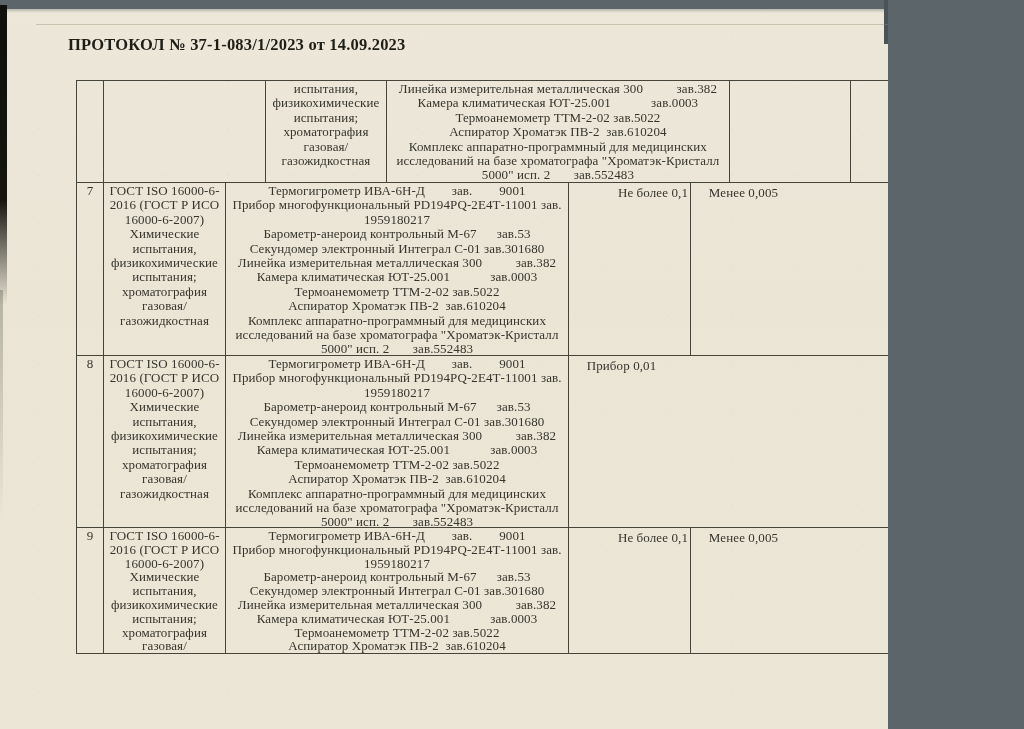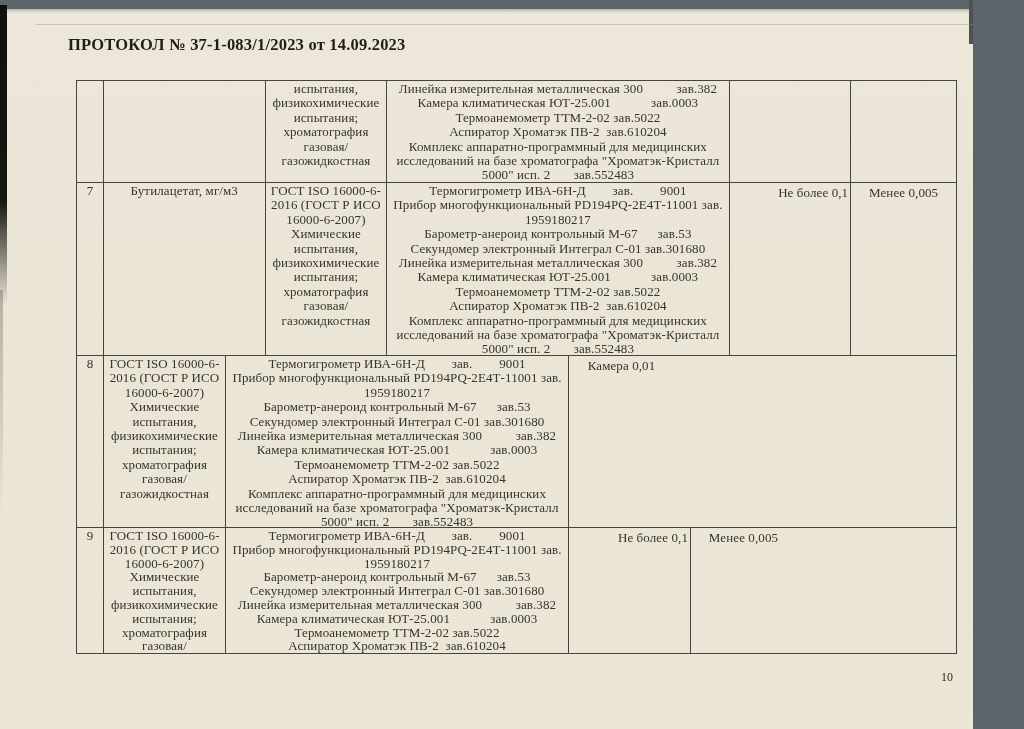--- a/index.html
+++ b/index.html
@@ -1,17 +1,17 @@
 <!DOCTYPE html>
 <html><head>
 <meta charset="utf-8">
 <style>
   html,body{margin:0;padding:0;background:#5c666a;}
   .canvas{
-    position:relative;width:973px;height:729px;overflow:hidden;
+    position:relative;width:888px;height:729px;overflow:hidden;
     background:linear-gradient(180deg,#ece7d9 0%,#ebe5d6 40%,#ece6d6 100%);
     font-family:"Liberation Serif","DejaVu Serif",serif;
     color:#33332c;
   }
   
   .top-strip{position:absolute;top:0;left:0;width:1024px;height:9px;background:#5c666a;}
   .top-strip-shadow{position:absolute;top:9px;left:0;width:1024px;height:4px;
     background:linear-gradient(180deg,rgba(90,95,90,.35),rgba(90,95,90,0));}
   .right-sliver{position:absolute;top:0;right:0;width:4px;height:44px;background:#49535б;background:#4a5457;}
   .left-strip{position:absolute;left:0;top:5px;width:7px;height:300px;
@@ -86,21 +86,20 @@
 Аспиратор Хроматэк ПВ-2  зав.610204
 Комплекс аппаратно-программный для медицинских
 исследований на базе хроматографа "Хроматэк-Кристалл
 5000" исп. 2       зав.552483</div>
       <div class="cell col-norm"></div>
       <div class="cell col-res"></div>
     </div>
 
     <div class="row r1">
       <div class="cell col-num">7</div>
-      <div class="cell col-ind">Бутилацетат, мг/м3</div>
       <div class="cell col-met">ГОСТ ISO 16000-6-
 2016 (ГОСТ Р ИСО
 16000-6-2007)
 Химические
 испытания,
 физикохимические
 испытания;
 хроматография
 газовая/газожидкостная</div>
       <div class="cell col-eq">Термогигрометр ИВА-6Н-Д        зав.        9001
@@ -135,21 +134,21 @@
 1959180217
 Барометр-анероид контрольный М-67      зав.53
 Секундомер электронный Интеграл С-01 зав.301680
 Линейка измерительная металлическая 300          зав.382
 Камера климатическая ЮТ-25.001            зав.0003
 Термоанемометр ТТМ-2-02 зав.5022
 Аспиратор Хроматэк ПВ-2  зав.610204
 Комплекс аппаратно-программный для медицинских
 исследований на базе хроматографа "Хроматэк-Кристалл
 5000" исп. 2       зав.552483</div>
-      <div class="cell col-res">Камера 0,01</div>
+      <div class="cell col-res">Прибор 0,01</div>
     </div>
 
     <div class="row r3">
       <div class="cell col-num">9</div>
       <div class="cell col-met">ГОСТ ISO 16000-6-
 2016 (ГОСТ Р ИСО
 16000-6-2007)
 Химические
 испытания,
 физикохимические

